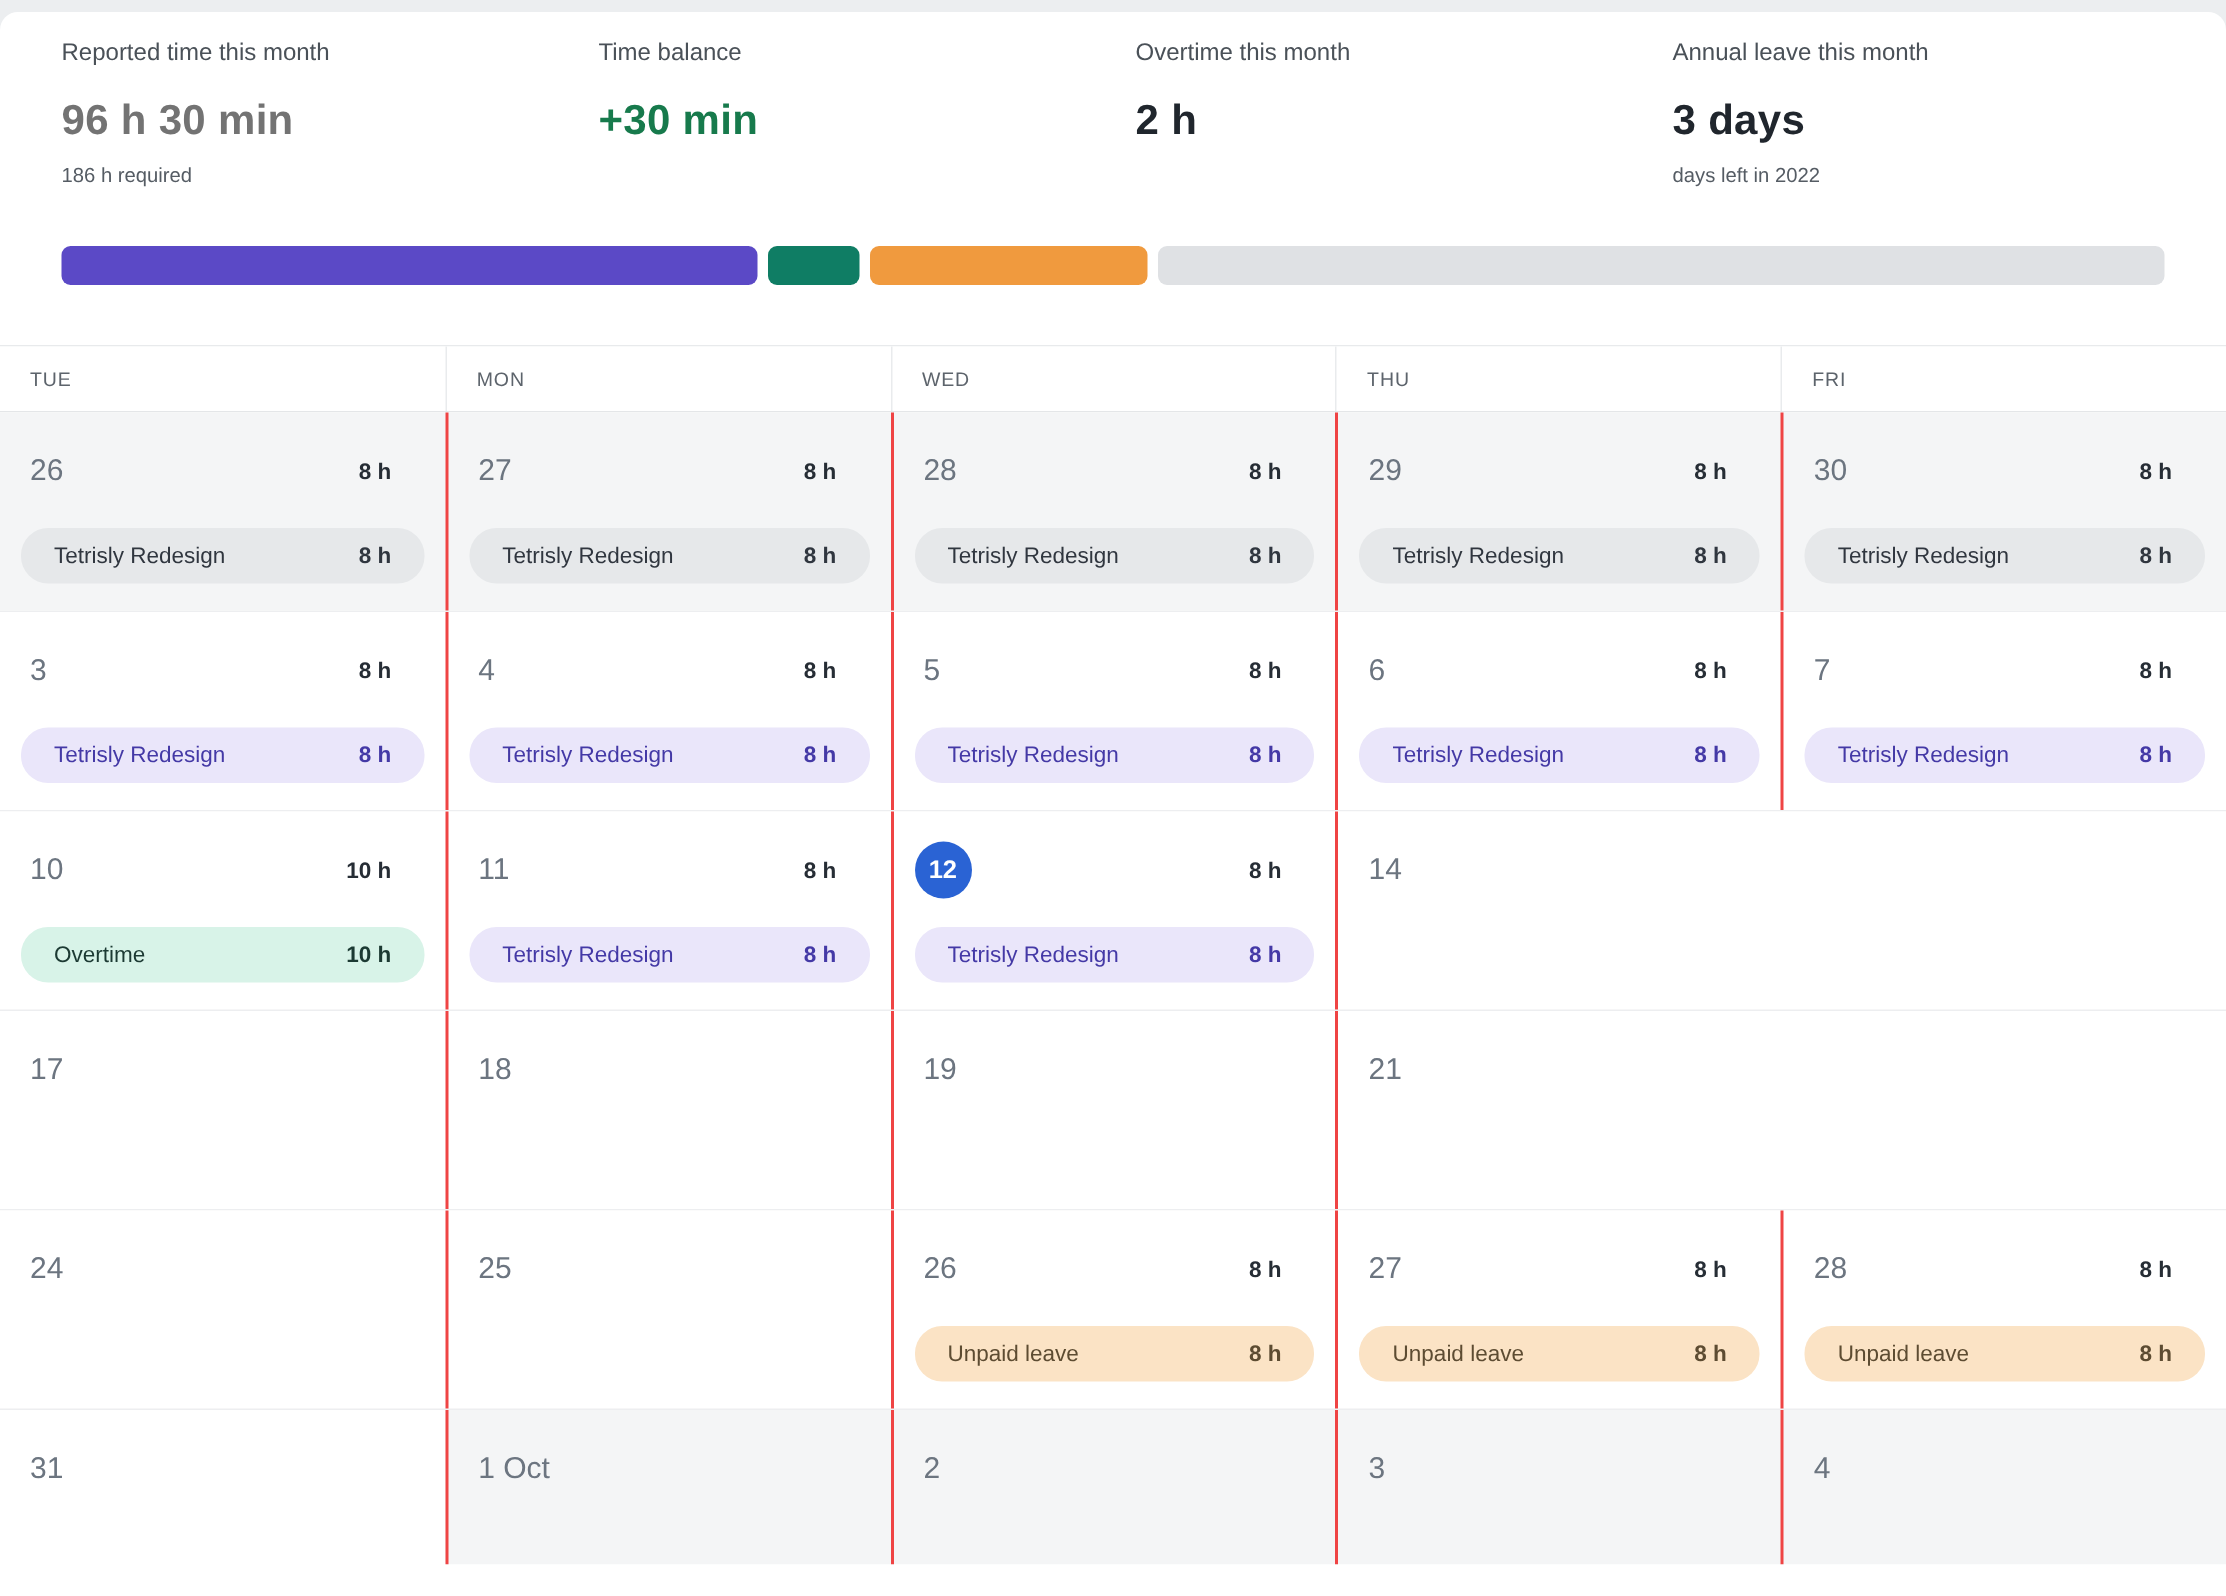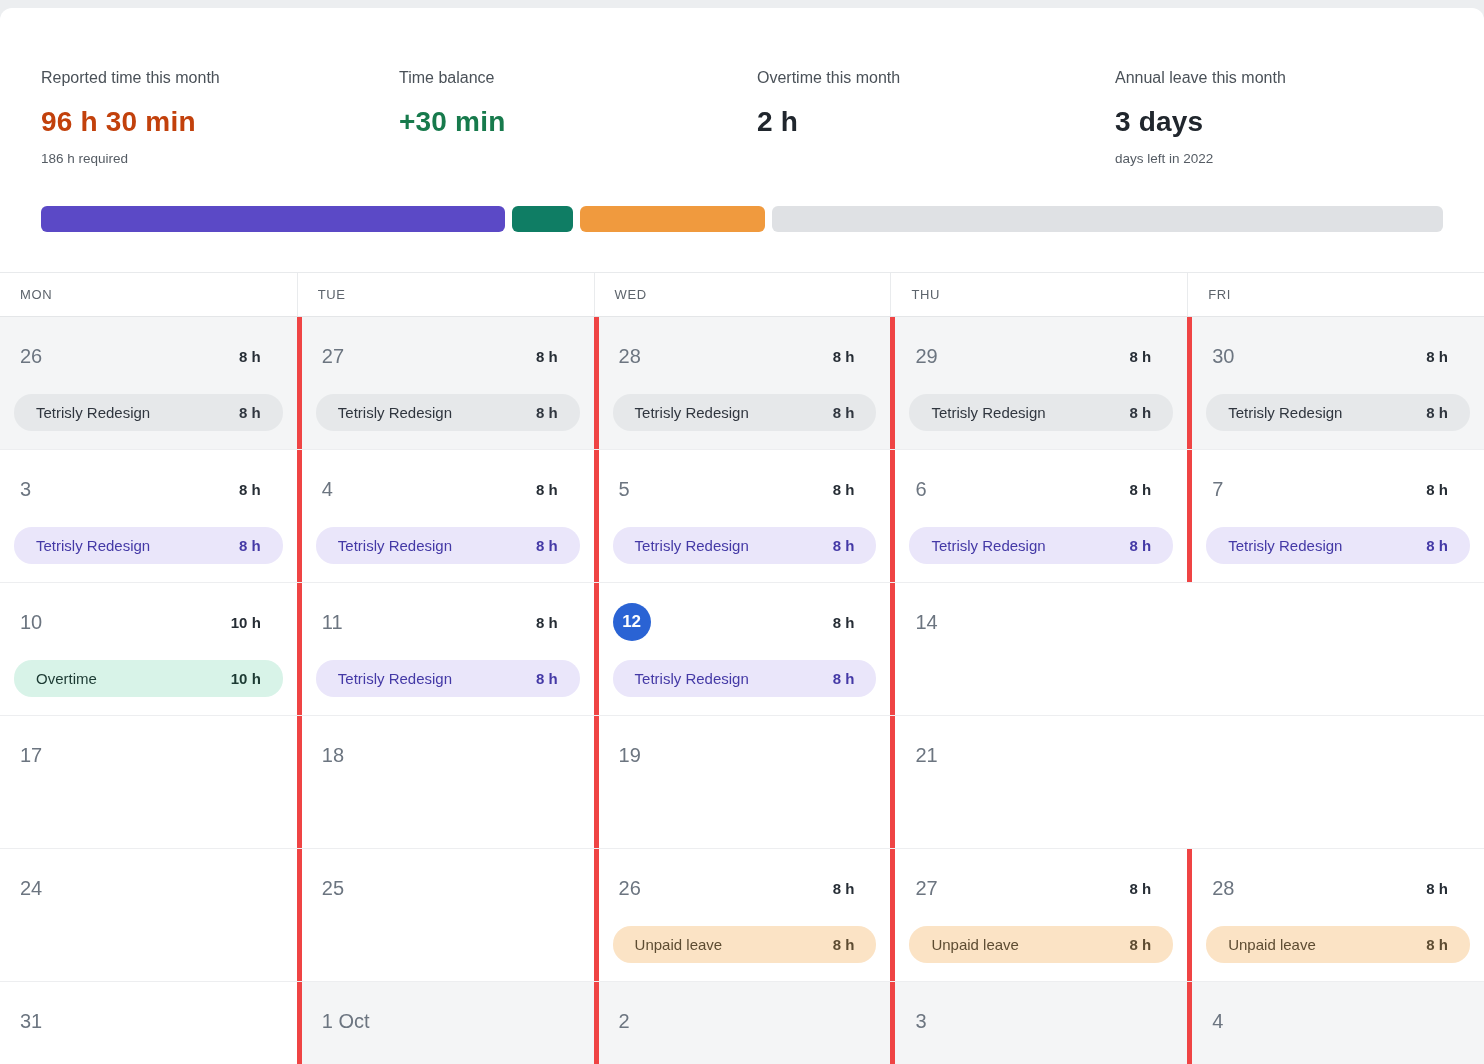--- a/index.html
+++ b/index.html
@@ -11,21 +11,21 @@
     -webkit-font-smoothing:antialiased;
   }
   .card {
     background:#FFFFFF;
     border-radius:12px 12px 0 0;
     margin-top:8px;
     width:1484px;
     height:1056px;
   }
   
-  .stats-row { display:flex; padding:60px 41px 0 41px; }
+  .stats-row { display:flex; padding:18px 41px 0 41px; }
   .stat { width:358px; }
   .stat:last-child { flex:1; width:auto; }
   .stat-label { font-size:16px; color:#4A5158; line-height:19px; }
   .stat-value { font-size:28px; font-weight:700; color:#20262D; margin-top:18px; line-height:33px; letter-spacing:.2px; }
   .stat-sub { font-size:13.5px; color:#555C64; margin-top:13px; line-height:16px; }
   
   .progress { display:flex; gap:7px; margin:39px 41px 0 41px; height:26px; }
   .seg { border-radius:6px; height:26px; }
   
   .calendar { margin-top:40px; border-top:1px solid #E8EAEC; }
@@ -37,21 +37,21 @@
     display:flex; align-items:center; padding-left:20px;
     font-size:13px; color:#5D646C; letter-spacing:.6px;
     border-left:1px solid #E9EBED;
   }
   .weekday:first-child { border-left:none; }
   .week {
     display:grid; grid-template-columns:repeat(5,1fr);
     height:133px; border-bottom:1px solid #EDEEF0; background:#FFFFFF;
   }
   .week.partial { height:103px; border-bottom:none; overflow:hidden; }
-  .cell { border-left:5px solid #ef4444; }
+  .cell { border-left:2px solid #ef4444; }
   .cell:first-child { border-left:none; }
   .cell.outside { background:#F4F5F6; }
   .cell-top {
     display:flex; justify-content:space-between; align-items:center;
     margin:20px 36px 0 20px; height:38px;
   }
   .day-num { font-size:20px; color:#6C7580; line-height:24px; }
   .day-num.today {
     width:38px; height:38px; border-radius:50%;
     color:#FFFFFF; display:flex; align-items:center; justify-content:center;
@@ -66,21 +66,21 @@
   .pill .entry-label { font-size:15px; font-weight:500; }
   .pill .entry-hours { font-size:15px; font-weight:600; }
 </style>
 </head>
 <body>
 
 <div class="card">
   <div class="stats-row" id="stats-row">
       <div class="stat">
         <div class="stat-label">Reported time this month</div>
-        <div class="stat-value" style="color: #c2410c;">96 h 30 min</div>
+        <div class="stat-value" style="color: #737373;">96 h 30 min</div>
         <div class="stat-sub">186 h required</div>
       </div>
       <div class="stat">
         <div class="stat-label">Time balance</div>
         <div class="stat-value" style="color: rgb(23, 122, 76);">+30 min</div>
       </div>
       <div class="stat">
         <div class="stat-label">Overtime this month</div>
         <div class="stat-value" style="color: rgb(32, 38, 45);">2 h</div>
       </div>
@@ -91,22 +91,22 @@
       </div>
     </div>
   <div class="progress" id="progress-bar">
       <div class="seg" style="background: rgb(91, 73, 198); flex-grow: 464;"></div>
       <div class="seg" style="background: rgb(15, 125, 100); flex-grow: 61;"></div>
       <div class="seg" style="background: rgb(240, 154, 62); flex-grow: 186;"></div>
       <div class="seg" style="background: rgb(223, 225, 228); flex-grow: 671;"></div>
     </div>
   <div class="calendar">
     <div class="weekdays" id="weekday-row">
+        <div class="weekday">TUE</div>
         <div class="weekday">MON</div>
-        <div class="weekday">TUE</div>
         <div class="weekday">WED</div>
         <div class="weekday">THU</div>
         <div class="weekday">FRI</div>
       </div>
     <div id="weeks">
         <div class="week">
           <div class="cell outside">
             <div class="cell-top">
               <div class="day-num">26</div>
               <div class="day-hours">8 h</div>

